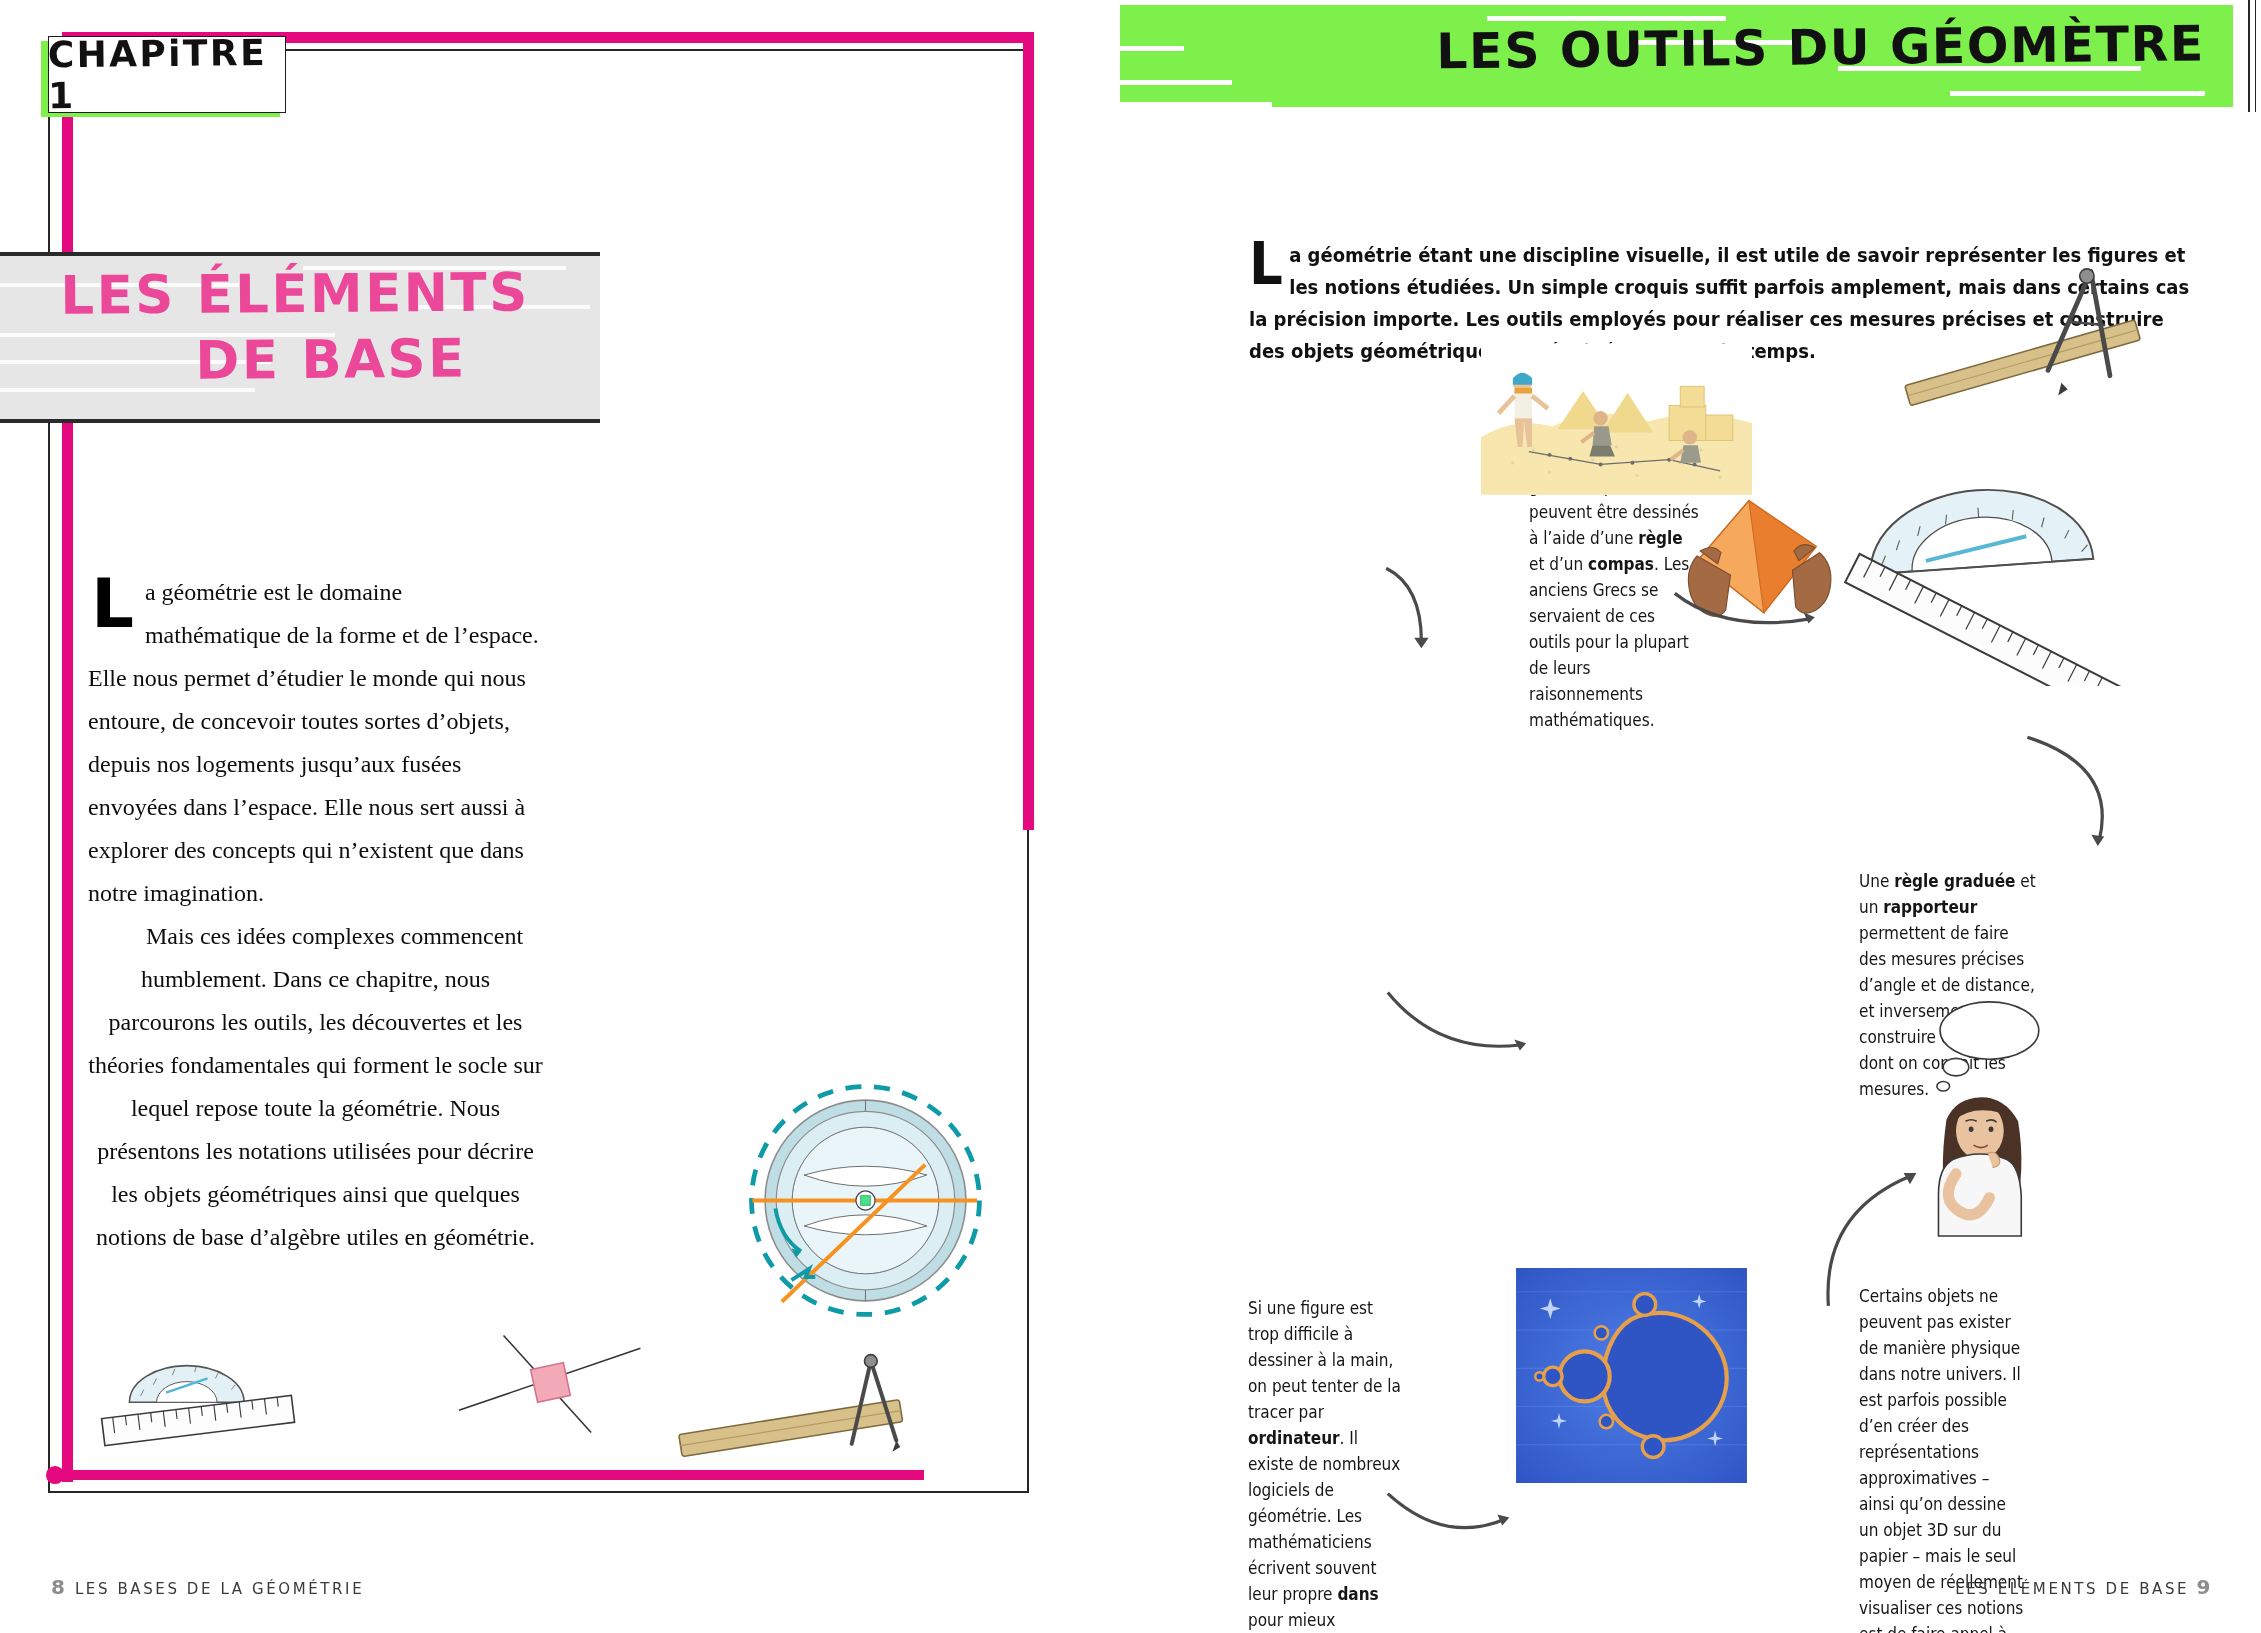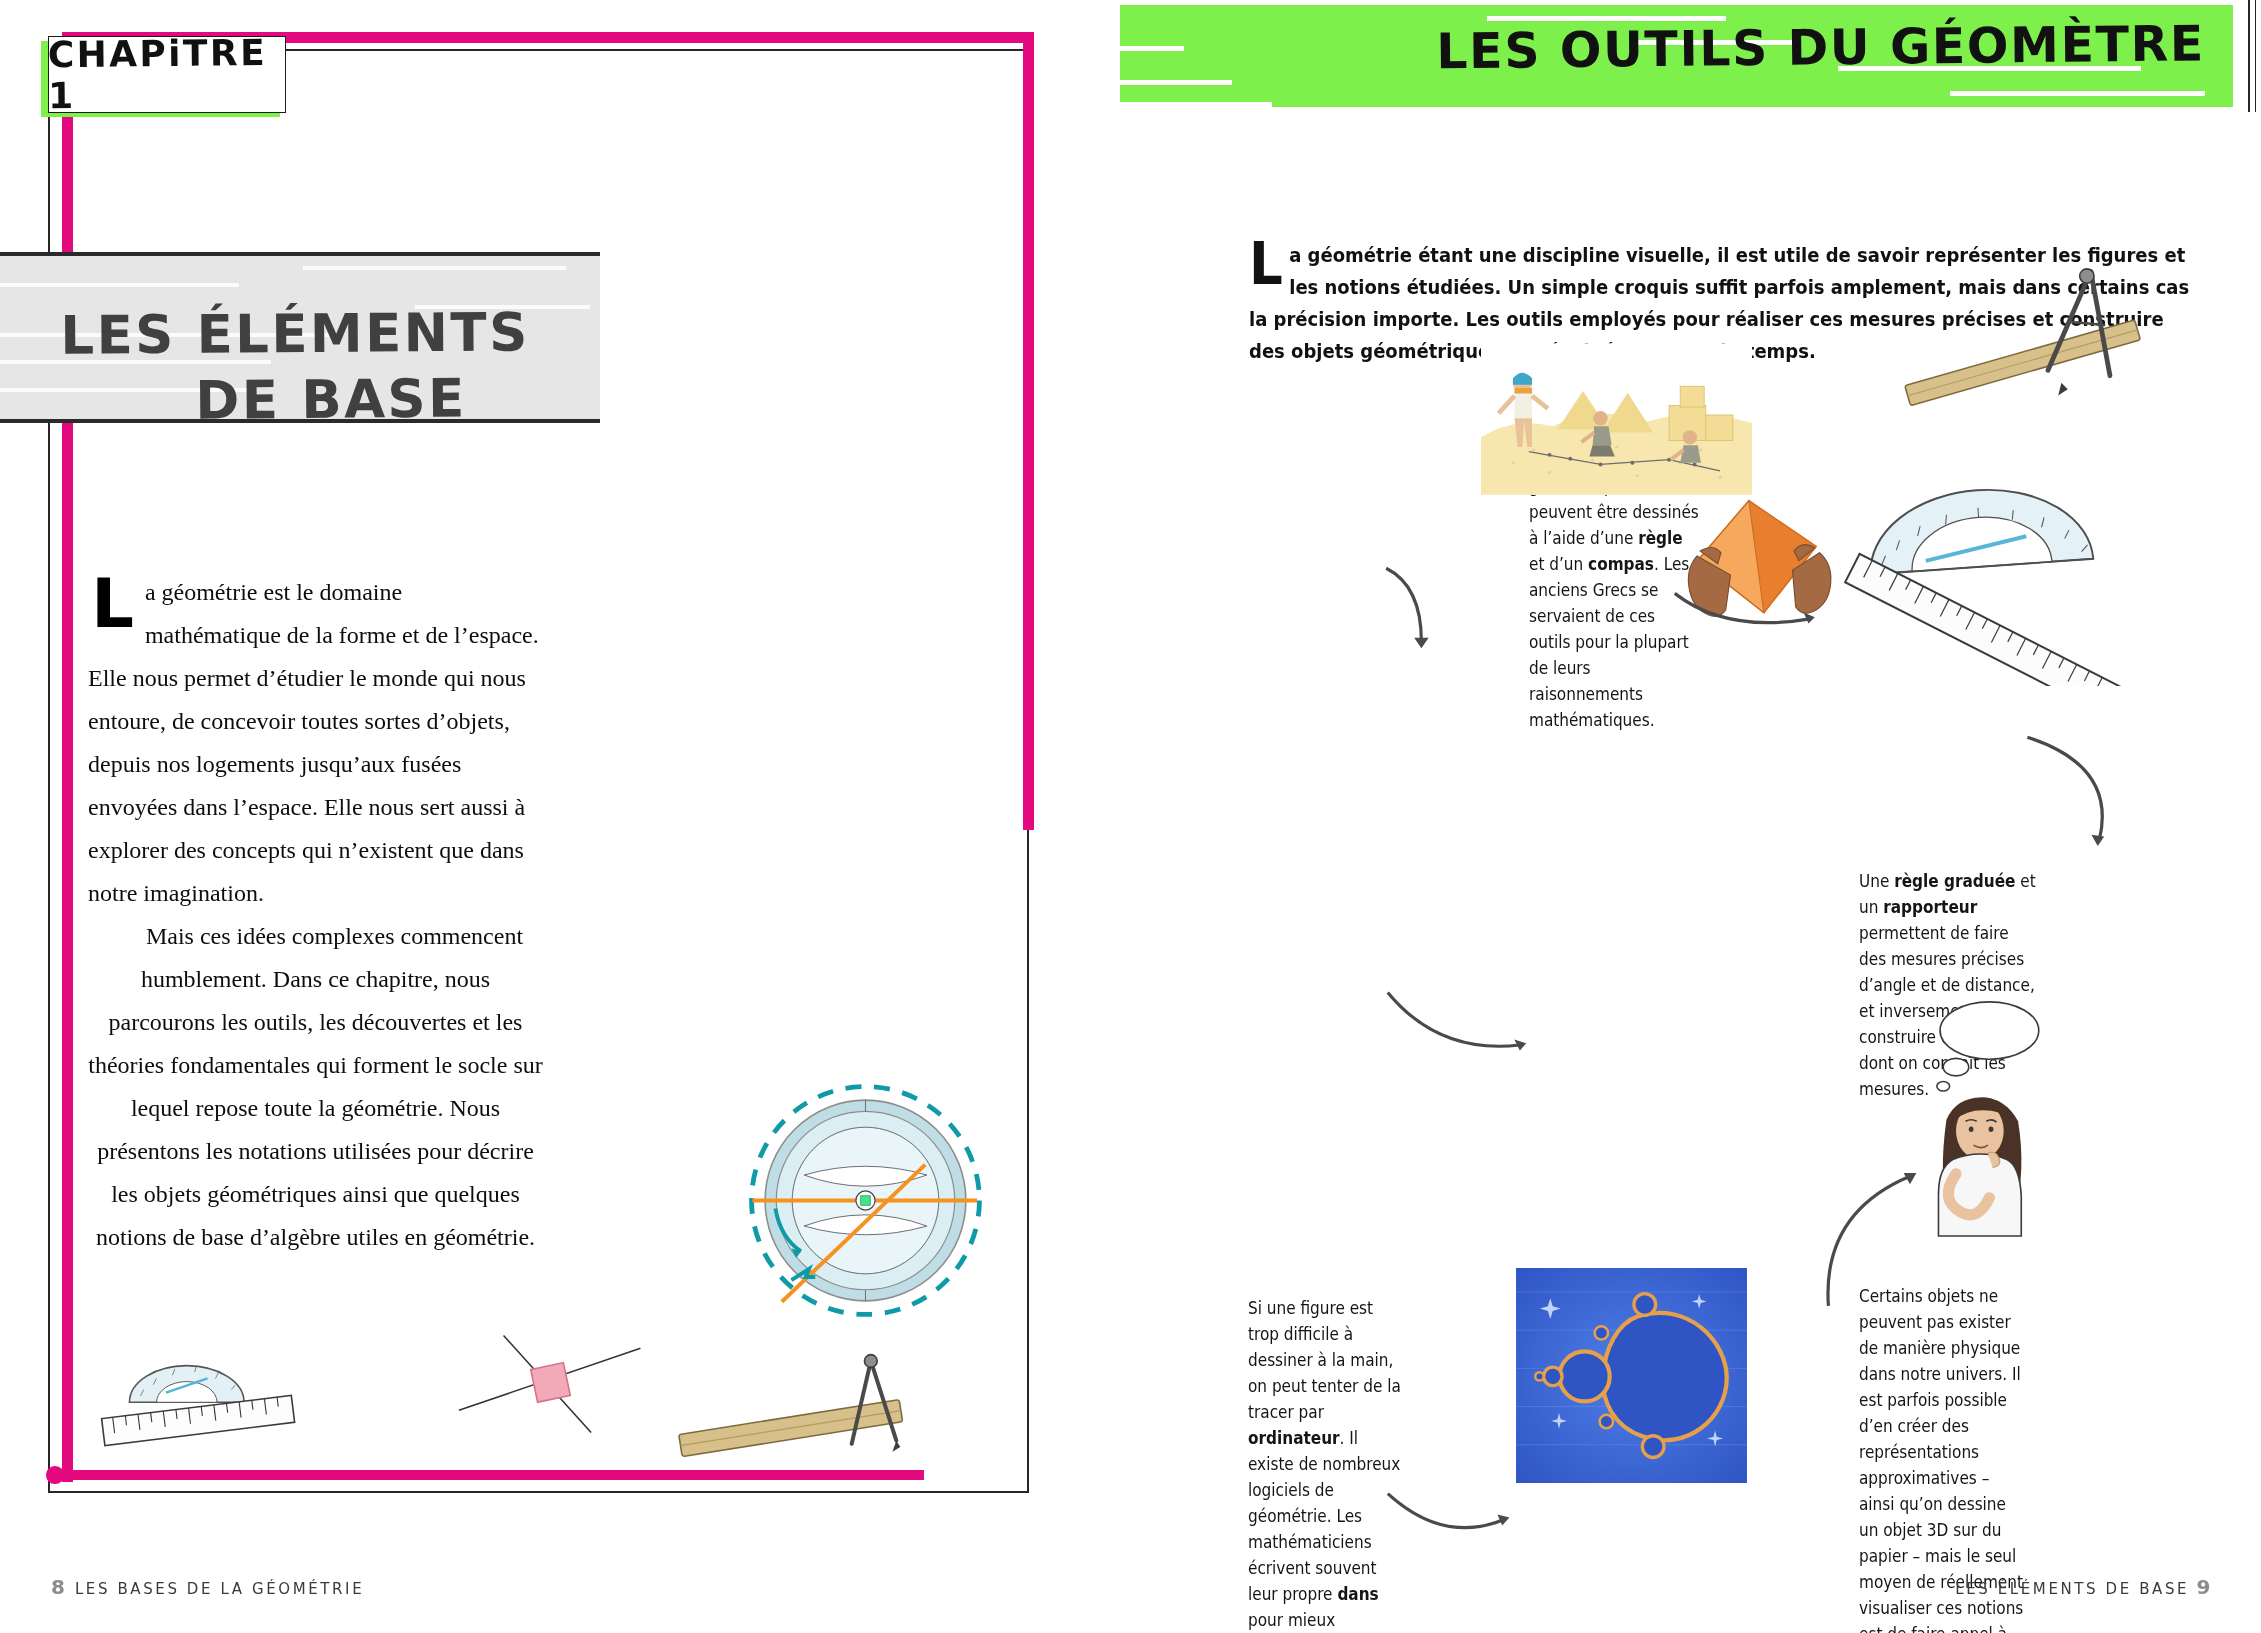--- a/index.html
+++ b/index.html
@@ -28,21 +28,21 @@
                  display:flex;align-items:center;justify-content:center;
                  font-family:"DejaVu Sans",sans-serif;font-weight:700;
                  font-size:36px;letter-spacing:2.4px;color:#111;
                  transform:rotate(-0.6deg);}
 
   .title-band{position:absolute;left:0;top:252px;width:600px;height:163px;
               background:#e6e6e6;border-top:4px solid #2a2a2a;border-bottom:4px solid #2a2a2a;}
   .band-streak{position:absolute;background:#fbfbfb;height:4px;}
   .main-title{position:absolute;left:0px;top:263px;width:590px;
               text-align:center;font-family:"DejaVu Sans",sans-serif;
-              font-weight:700;color:#404040;margin-top:40px;}
+              font-weight:700;color:#ec4899;}
   .main-title .l1{font-size:53px;letter-spacing:2.4px;display:block;transform:rotate(-0.4deg);}
   .main-title .l2{font-size:53px;letter-spacing:2.4px;display:block;margin-top:4.8px;
                   padding-left:72px;transform:rotate(-0.5deg);}
 
   .body-col{position:absolute;left:88px;top:571px;width:455px;
             font-family:"Liberation Serif",serif;font-size:24px;line-height:43px;
             color:#0d0d0d;text-align:left;}
   .dropcap{float:left;font-family:"DejaVu Sans",sans-serif;font-weight:700;
            font-size:67px;line-height:56px;margin:4.8px 11px 0 3.2px;color:#000;}
   .body-col p{margin:0;}

